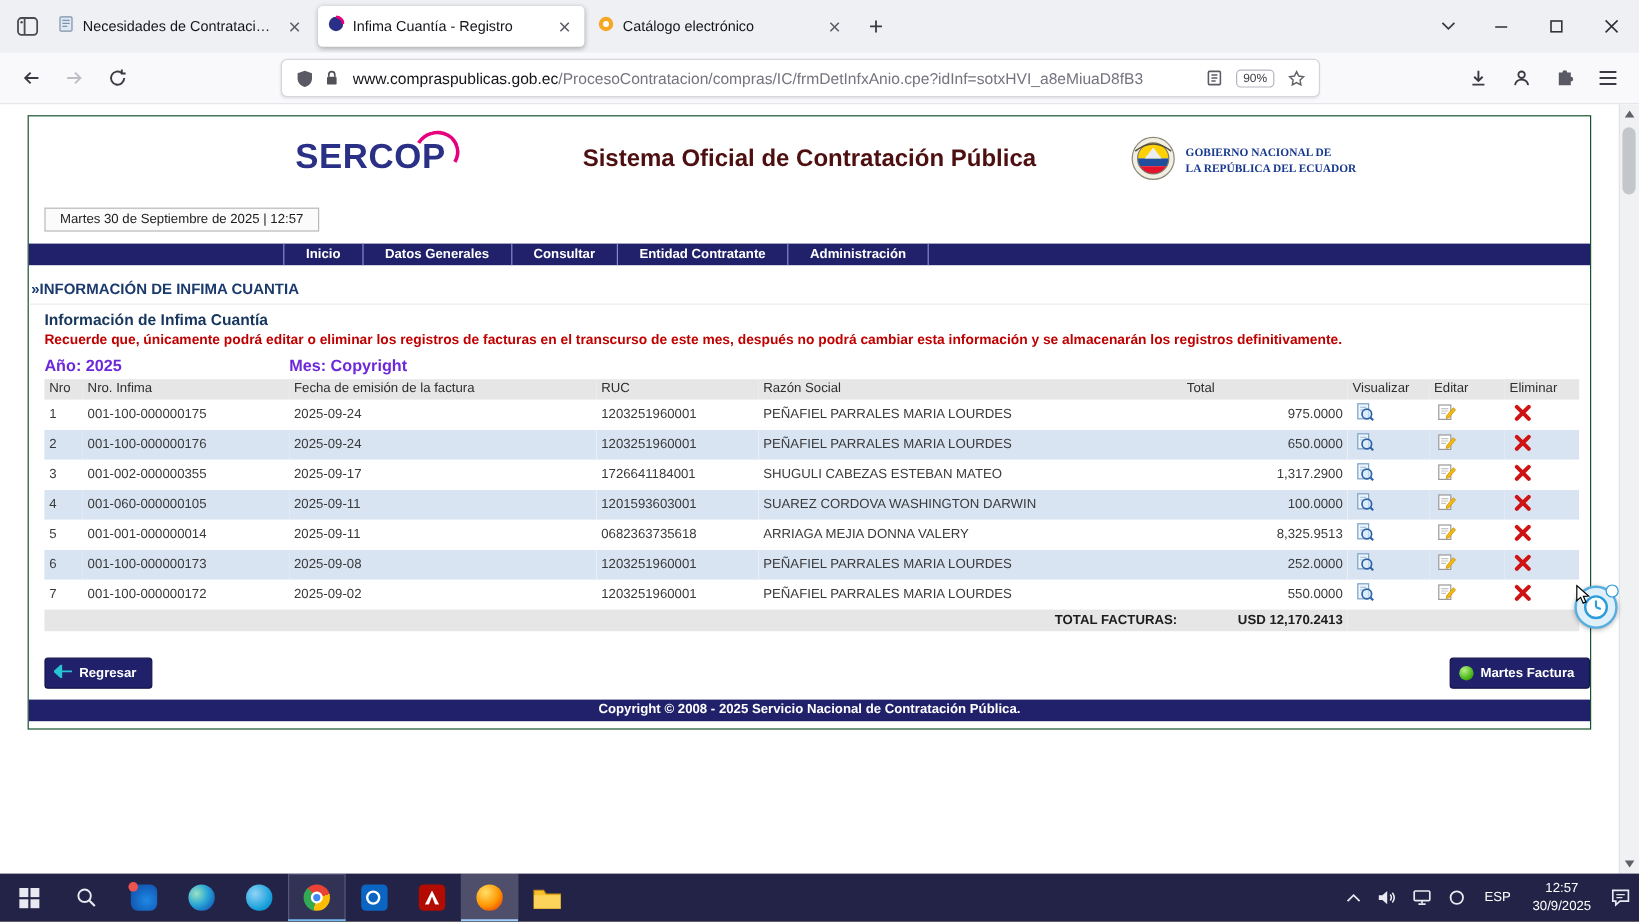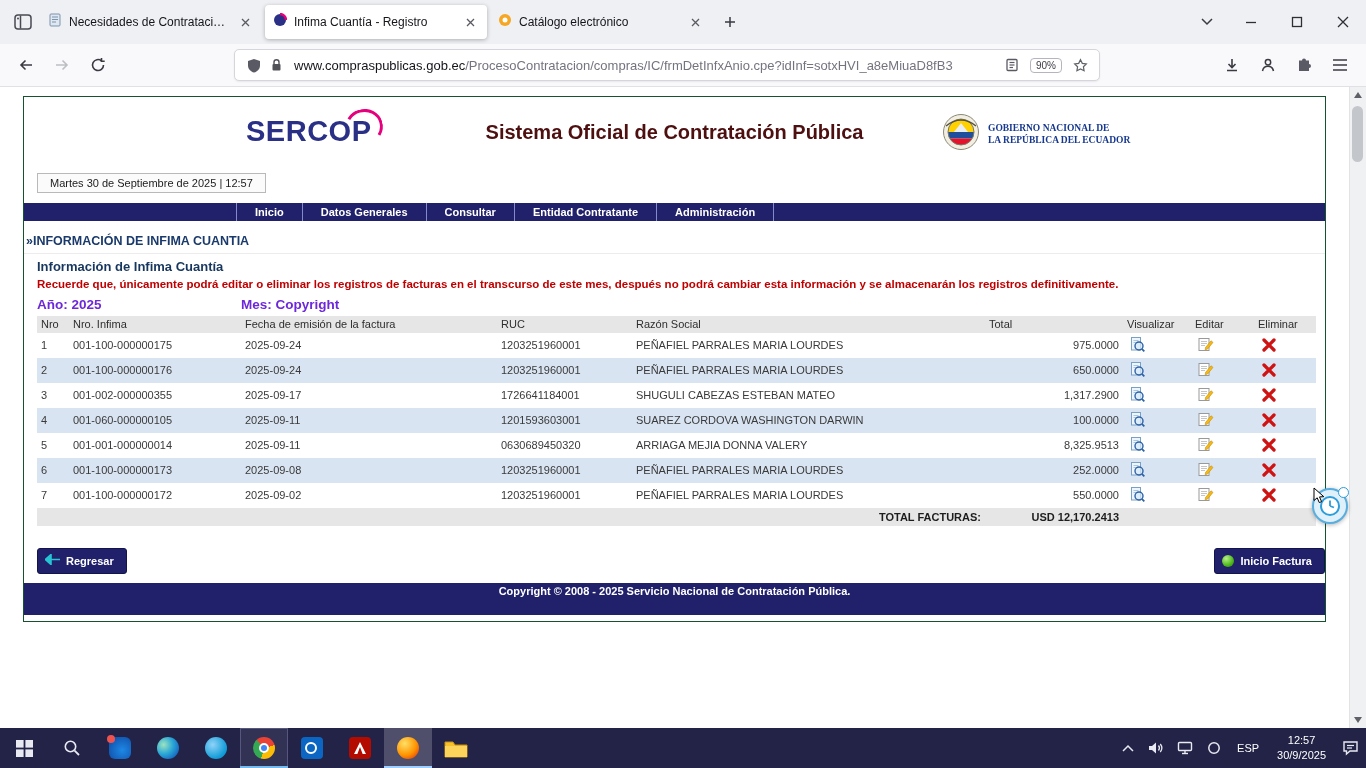--- a/index.html
+++ b/index.html
@@ -73,21 +73,21 @@
   table.facturas td.num{text-align:right;}
   table.facturas td.icon-cell{padding-left:6px;}
   table.facturas tfoot td{background:#e6e6e6;font-weight:bold;color:#1d1d1d;height:18px;padding:0 4px;}
   .t-label{text-align:right;padding-right:6px;}
   .act{display:inline-flex;width:17px;height:17px;align-items:center;justify-content:center;cursor:pointer;}
 
   .actions{display:flex;gap:22px;margin:22px 0 0 13px;justify-content:space-between;}
   .btn{display:flex;align-items:center;gap:6px;background:#21216b;border:1px solid #14144c;border-radius:3px;
        color:#fff;font-size:11px;font-weight:bold;padding:0 12px 0 7px;height:24px;cursor:pointer;}
   .green-ball{width:12px;height:12px;border-radius:50%;background:radial-gradient(circle at 35% 30%,#b9f08a,#4bb818 60%,#2e7d0f);}
-  .page-footer{margin-top:9px;height:32px;background:#21216b;color:#fff;font-size:11px;font-weight:bold;text-align:center;line-height:17px;}
+  .page-footer{margin-top:9px;height:18px;background:#21216b;color:#fff;font-size:11px;font-weight:bold;text-align:center;line-height:17px;}
 
   
   .taskbar{height:40px;background:#232347;display:flex;align-items:stretch;flex-shrink:0;}
   .tb-btn{width:48px;display:flex;align-items:center;justify-content:center;position:relative;cursor:pointer;}
   .tb-btn.running{background:rgba(255,255,255,.07);box-shadow:inset 0 -2px 0 #76b9ed,inset 0 0 0 1px #56567e;}
   .tb-btn.active-app{background:rgba(255,255,255,.20);box-shadow:inset 0 -2px 0 #9ecfff;}
   .glyph{width:22px;height:22px;border-radius:50%;position:relative;}
   .g-app1{border-radius:6px;background:radial-gradient(circle at 60% 60%,#1e88e5,#0d47a1);}
   .g-app1 .dot{position:absolute;width:8px;height:8px;border-radius:50%;background:#ef5350;top:-2px;left:-2px;}
   .g-edge{background:radial-gradient(circle at 30% 35%,#9be3c0,#2aa7d6 45%,#1565c0 80%);}
@@ -494,21 +494,21 @@
                       <path d="M3 3 L13 13 M13 3 L3 13" stroke="#cf1212" stroke-width="3.3" stroke-linecap="round"></path>
                     </svg>
       </span>
     </td>
   </tr>
 
   <tr>
     <td>5</td>
     <td>001-001-000000014</td>
     <td>2025-09-11</td>
-    <td>0630689450320</td>
+    <td>0682363735618</td>
     <td>ARRIAGA MEJIA DONNA VALERY</td>
     <td class="num">8,325.9513</td>
     <td class="icon-cell">
       <span class="act">
         <svg width="17" height="17" viewBox="0 0 17 17">
                       <rect x="2.5" y="1.5" width="9" height="12.5" fill="#eef6fd" stroke="#7aa0c4"></rect>
                       <line x1="4.5" y1="4.5" x2="9.5" y2="4.5" stroke="#a9c6e0"></line>
                       <line x1="4.5" y1="6.5" x2="9.5" y2="6.5" stroke="#a9c6e0"></line>
                       <circle cx="10" cy="10" r="4" fill="rgba(214,233,250,.75)" stroke="#2e62a6" stroke-width="1.4"></circle>
                       <line x1="12.8" y1="12.8" x2="15.3" y2="15.3" stroke="#2e62a6" stroke-width="1.8"></line>
@@ -624,21 +624,21 @@
           <div class="btn">
             <span>
               <svg width="15" height="11" viewBox="0 0 15 11">
                   <path d="M15 5.5 H6 M6 0.5 L0.5 5.5 L6 10.5 Z" fill="#27c4d4" stroke="#27c4d4" stroke-width="1.6"></path>
                 </svg>
             </span>
             <span>Regresar</span>
           </div>
           <div class="btn">
             <span class="green-ball"></span>
-            <span>Inicio Factura</span>
+            <span>Martes Factura</span>
           </div>
         </div>
 
         <div class="page-footer">Copyright © 2008 - 2025 Servicio Nacional de Contratación Pública.</div>
       </div>
     </div>
 
     <div class="scrollbar">
       <div class="sb-arrow">
           <div class="sb-tri-up"></div>

